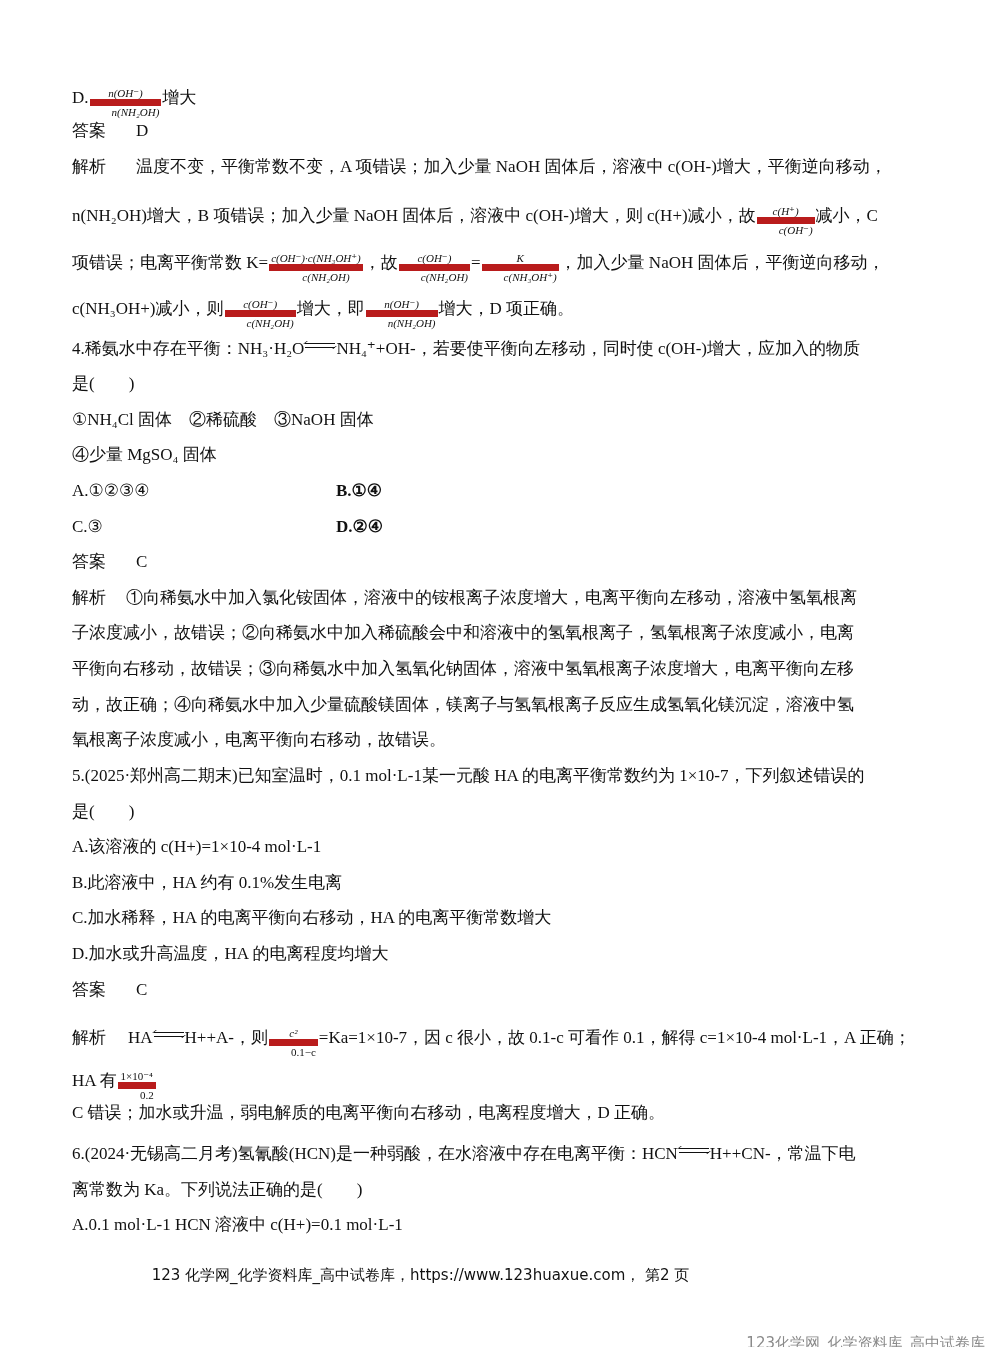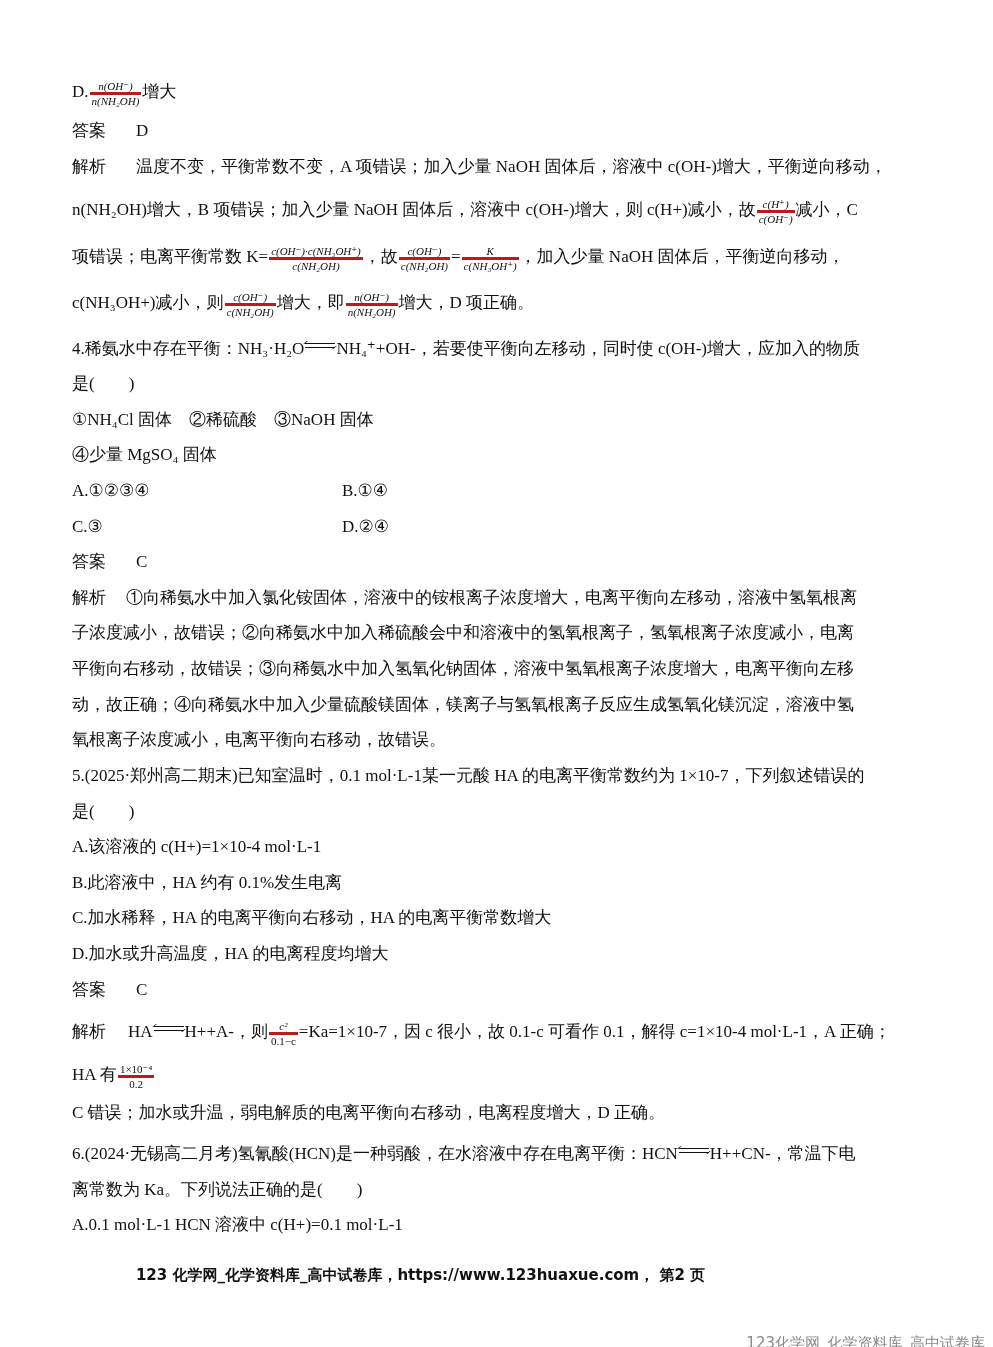--- a/index.html
+++ b/index.html
@@ -3,31 +3,31 @@
 <meta charset="utf-8">
 <style>
   html, body { margin: 0; padding: 0; background: #ffffff; }
   body {
     width: 993px; height: 1347px; position: relative; overflow: hidden;
     font-family: "Liberation Serif", "DejaVu Serif", serif;
     color: #111; font-size: 17px;
   }
   .line { position: absolute; left: 72px; white-space: nowrap; line-height: 22px; }
   .frac { display: inline-block; vertical-align: middle; text-align: center; font-size: 11px; line-height: 12px; margin: 0 1px; }
-  .frac .num { display: block; border-bottom: 3px solid #b91c1c; padding: 0 2px; }
-  .frac .den { display: block; padding: 0 2px; }
+  .frac .num { display: block; border-bottom: 7px solid #b91c1c; padding: 0 2px; margin-top: 7px; }
+  .frac .den { display: block; padding: 0 2px; margin-left: 20px; }
   .it { font-style: italic; }
   .eq-arrow { display: inline-block; width: 30px; height: 8px; position: relative; vertical-align: 4px; margin: 0 1px; }
   .eq-arrow::before { content: ""; position: absolute; left: 0; right: 0; top: 1px; border-top: 1px solid #111; }
   .eq-arrow::after { content: ""; position: absolute; left: 0; right: 0; top: 5px; border-top: 1px solid #111; }
   .eq-arrow span.l { position: absolute; left: 0; top: -1px; width: 5px; height: 3px; border-left: 1px solid #111; transform: skewX(-50deg); }
   .eq-arrow span.r { position: absolute; right: 0; top: 4px; width: 5px; height: 3px; border-right: 1px solid #111; transform: skewX(-50deg); }
   .tab { display: inline-block; width: 30px; }
-  .opt2 { position: absolute; left: 270px; }
-  .footer { position: absolute; left: 0; width: 841px; top: 1266px; text-align: center; font-family: "DejaVu Sans", sans-serif; font-size: 15px; color: #111; font-weight: bold; }
+  .opt2 { position: absolute; left: 264px; font-weight: bold; }
+  .footer { position: absolute; left: 0; width: 841px; top: 1266px; text-align: center; font-family: "DejaVu Sans", sans-serif; font-size: 15px; color: #111; }
   .watermark { position: absolute; right: 8px; top: 1322px; font-family: "DejaVu Sans", sans-serif; font-size: 15px; color: #8a8a8a; margin-top: 12px; }
 </style>
 </head>
 <body>
 
 <div class="line" style="top:80px">
   <span>D.</span><span class="frac"><span class="num it">n(OH⁻)</span><span class="den it">n(NH₂OH)</span></span><span>增大</span>
 </div>
 <div class="line" style="top:120px">
   <span>答案</span><span class="tab"></span><span>D</span>

